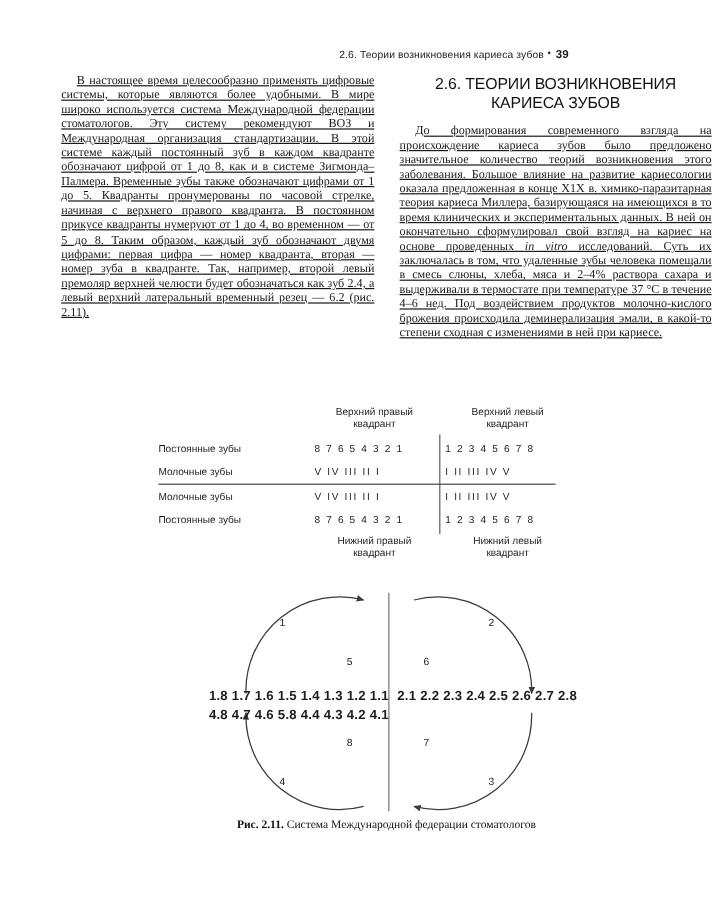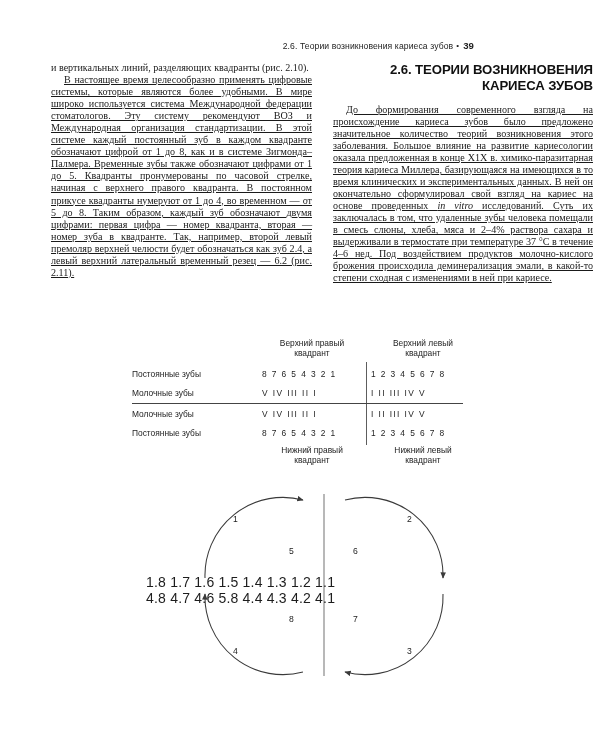--- a/index.html
+++ b/index.html
@@ -71,24 +71,24 @@
     text-decoration: underline;
   }
   .col p.cont {
     text-indent: 0;
   }
   .ital { font-style: italic; }
 
   
   .sec-title {
     font-family: "Liberation Sans", "DejaVu Sans", sans-serif;
-    font-weight: bold;
+    font-weight: normal;
     font-size: 13.2px;
     line-height: 16.4px;
-    text-align: right;
+    text-align: center;
     letter-spacing: -.1px;
     margin: 0 0 9px 0;
     color: #111;
   }
 
   
   .fig210 {
     position: absolute;
     left: 29px;
     top: 322px;
@@ -179,23 +179,24 @@
     height: 230px;
     font-family: "Liberation Sans", "DejaVu Sans", sans-serif;
     color: #1d1d1d;
   }
   .w-svg {
     position: absolute;
     left: 0; top: 0;
   }
   .w-num-row {
     position: absolute;
-    font-size: 14px;
-    white-space: nowrap;
-    color: #1d1d1d;
+    font-size: 11px;
+    white-space: nowrap;
+    color: #1d1d1d;
+    font-weight: bold;
   }
   .w-row-right {
     left: 95px;
     width: 178px;
     text-align: right;
     letter-spacing: .2px;
   }
   .w-row-left {
     left: 280px;
     width: 180px;
@@ -214,21 +215,20 @@
 </head>
 <body>
 
 <div class="page">
 
   <div class="runhead">
     <span>2.6. Теории возникновения кариеса зубов</span><span class="sep">•</span><span class="pageno">39</span>
   </div>
 
   <div class="col col-left">
-    <p class="cont">и вертикальных линий, разделяющих квадранты (рис. 2.10).</p>
     <p class="ind">В настоящее время целесообразно применять цифровые системы, которые являются более удобными. В мире широко используется система Международной федерации стоматологов. Эту систему рекомендуют ВОЗ и Международная организация стандартизации. В этой системе каждый постоянный зуб в каждом квадранте обозначают цифрой от 1 до 8, как и в системе Зигмонда–Палмера. Временные зубы также обозначают цифрами от 1 до 5. Квадранты пронумерованы по часовой стрелке, начиная с верхнего правого квадранта. В постоянном прикусе квадранты нумеруют от 1 до 4, во временном — от 5 до 8. Таким образом, каждый зуб обозначают двумя цифрами: первая цифра — номер квадранта, вторая — номер зуба в квадранте. Так, например, второй левый премоляр верхней челюсти будет обозначаться как зуб 2.4, а левый верхний латеральный временный резец — 6.2 (рис. 2.11).</p>
   </div>
 
   <div class="col col-right">
     <div class="sec-title">
       <span>2.6. ТЕОРИИ ВОЗНИКНОВЕНИЯ</span><br>
       <span>КАРИЕСА ЗУБОВ</span>
     </div>
     <p class="ind"><span>До формирования современного взгляда на происхождение кариеса зубов было предложено значительное количество теорий возникновения этого заболевания. Большое влияние на развитие кариесологии оказала предложенная в конце X1X в. химико-паразитарная теория кариеса Миллера, базирующаяся на имеющихся в то время клинических и экспериментальных данных. В ней он окончательно сформулировал свой взгляд на кариес на основе проведенных </span><span class="ital">in vitro</span><span> исследований. Суть их заключалась в том, что удаленные зубы человека помещали в смесь слюны, хлеба, мяса и 2–4% раствора сахара и выдерживали в термостате при температуре 37 °C в течение 4–6 нед. Под воздействием продуктов молочно-кислого брожения происходила деминерализация эмали, в какой-то степени сходная с изменениями в ней при кариесе.</span></p>
   </div>
@@ -306,17 +306,22 @@
     <div class="w-q" style="left:356px; top:24px;">2</div>
     <div class="w-q" style="left:356px; top:156px;">3</div>
     <div class="w-q" style="left:182px; top:156px;">4</div>
 
     <div class="w-q" style="left:238px; top:56px;">5</div>
     <div class="w-q" style="left:302px; top:56px;">6</div>
     <div class="w-q" style="left:302px; top:124px;">7</div>
     <div class="w-q" style="left:238px; top:124px;">8</div>
 
     <div class="w-num-row w-row-right w-r1">1.8  1.7  1.6  1.5  1.4  1.3  1.2  1.1</div>
+    <div class="w-num-row w-row-left  w-r1">2.1  2.2  2.3  2.4  2.5  2.6  2.7  2.8</div>
     <div class="w-num-row w-row-right w-r2">4.8  4.7  4.6  5.8  4.4  4.3  4.2  4.1</div>
 
+    <div class="fig-caption cap211">
+      <b>Рис. 2.11.</b>
+      <span>Система Международной федерации стоматологов</span>
+    </div>
   </div>
 
 </div>
 
 </body></html>

